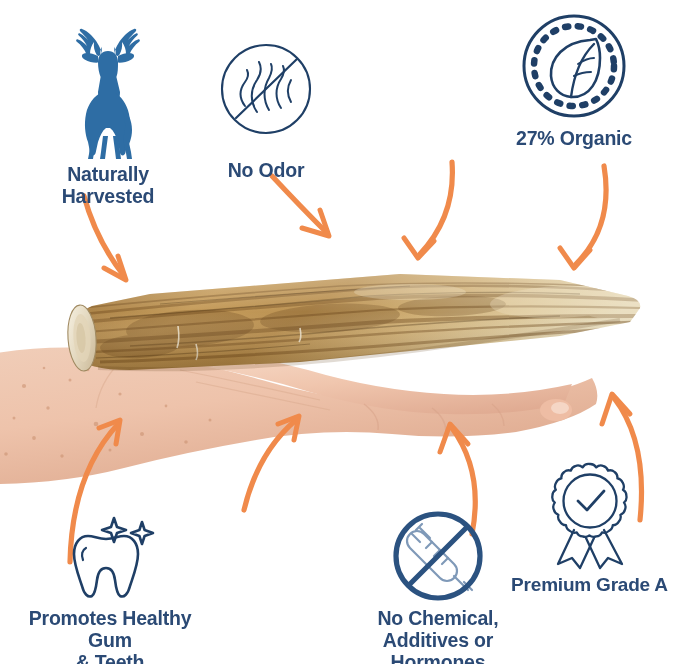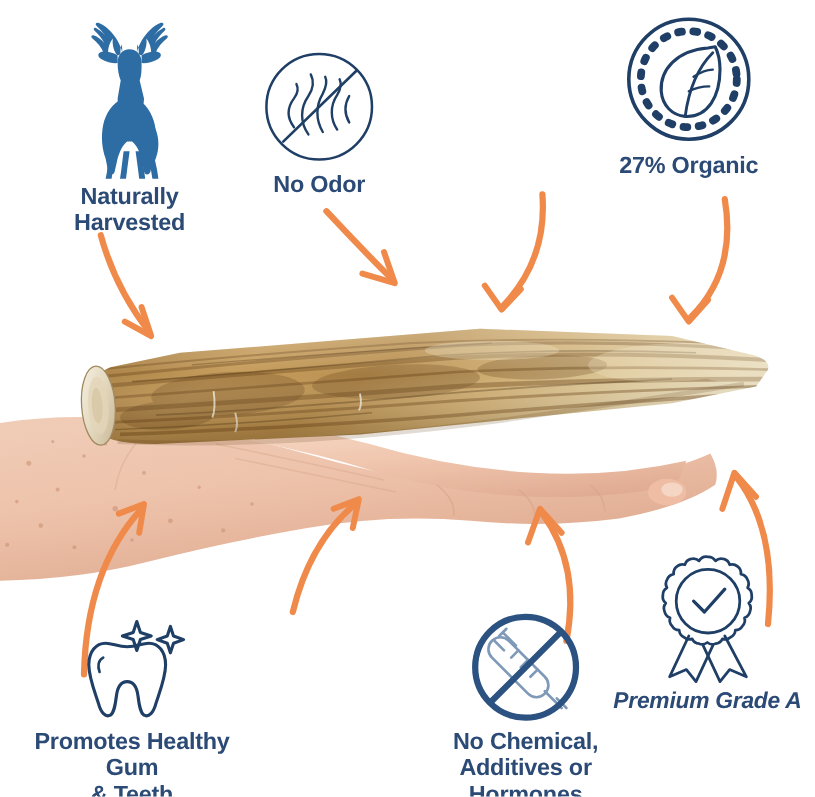--- a/index.html
+++ b/index.html
@@ -33,34 +33,34 @@
     text-align: center;
     color: #2b4a75;
     font-weight: bold;
     font-size: 19.5px;
     line-height: 1.12;
     letter-spacing: -0.2px;
     white-space: pre-line;
   }
 
   
-  #f-deer      { left: 18px;  top: 8px;   width: 180px; justify-content: center; }
-  #f-odor      { left: 196px; top: 38px;  width: 140px; }
+  #f-deer      { left: 18px;  top: 18px;   width: 180px; justify-content: center; }
+  #f-odor      { left: 196px; top: 38px;  width: 140px; gap: 16px; }
   #f-long      { left: 336px; top: 20px;  width: 160px; }
   #f-organic   { left: 488px; top: 8px;   width: 172px; }
 
   
   #f-teeth     { left: 8px;   top: 512px; width: 204px; }
   #f-hand      { left: 218px; top: 480px; width: 156px; }
   #f-chem      { left: 362px; top: 508px; width: 152px; }
   #f-grade     { left: 500px; top: 458px; width: 179px; }
 
   #f-long .caption    { font-size: 19.5px; }
   #f-organic .caption { font-size: 19.5px; }
-  #f-grade .caption   { font-size: 19px; font-style: italic; }
+  #f-grade .caption   { font-size: 19px; }
   #f-teeth .caption   { font-size: 19.5px; }
 
   
   #product {
     position: absolute;
     left: 0;
     top: 258px;
     width: 679px;
     height: 260px;
     z-index: 2;

